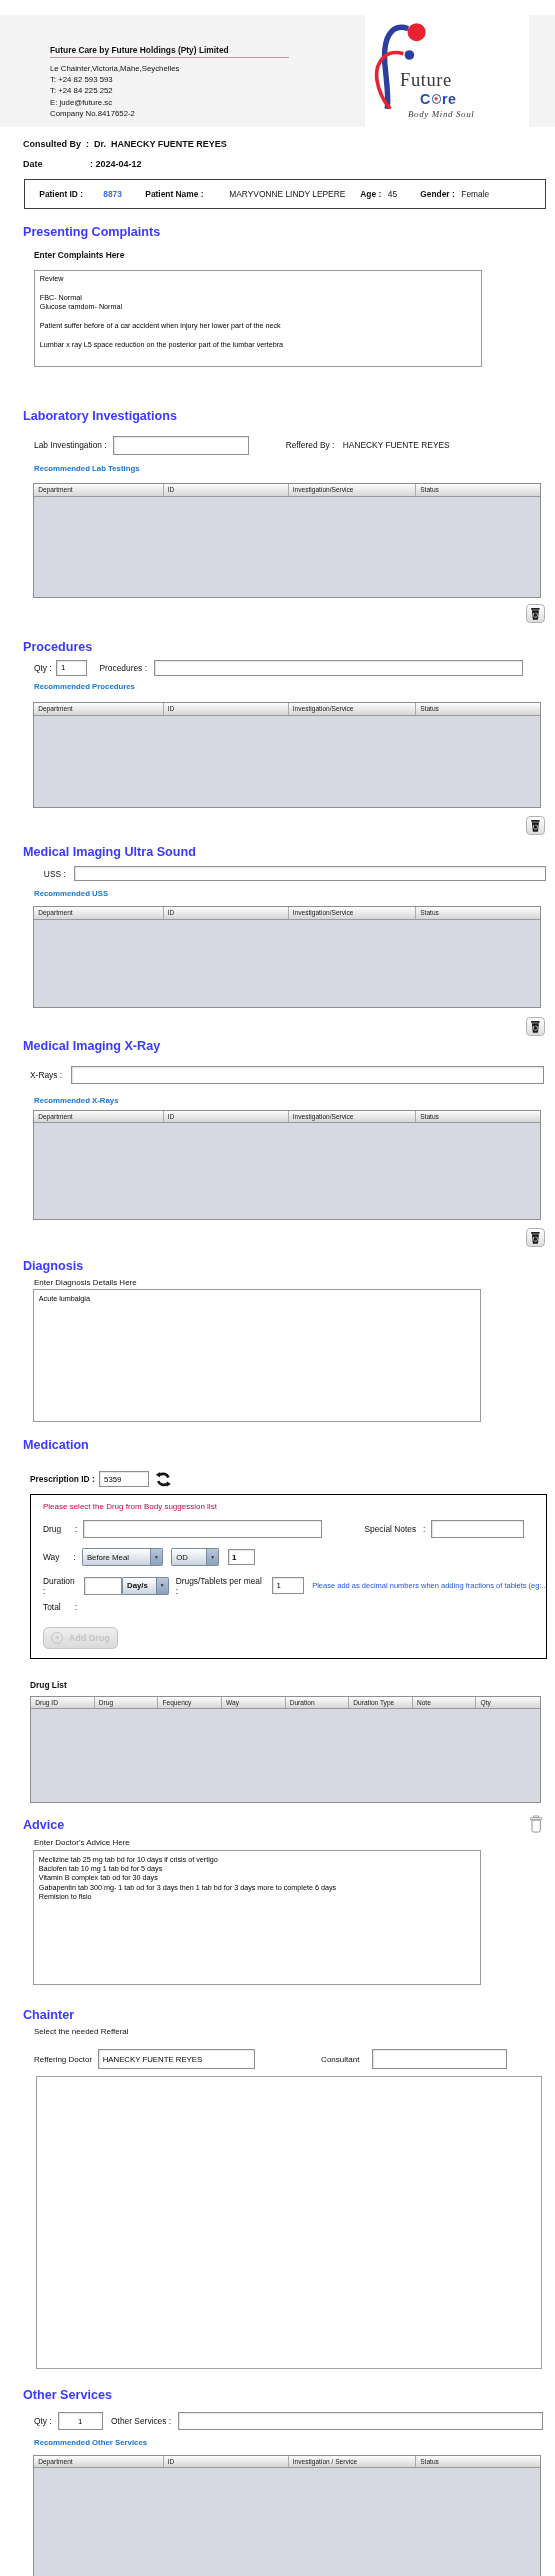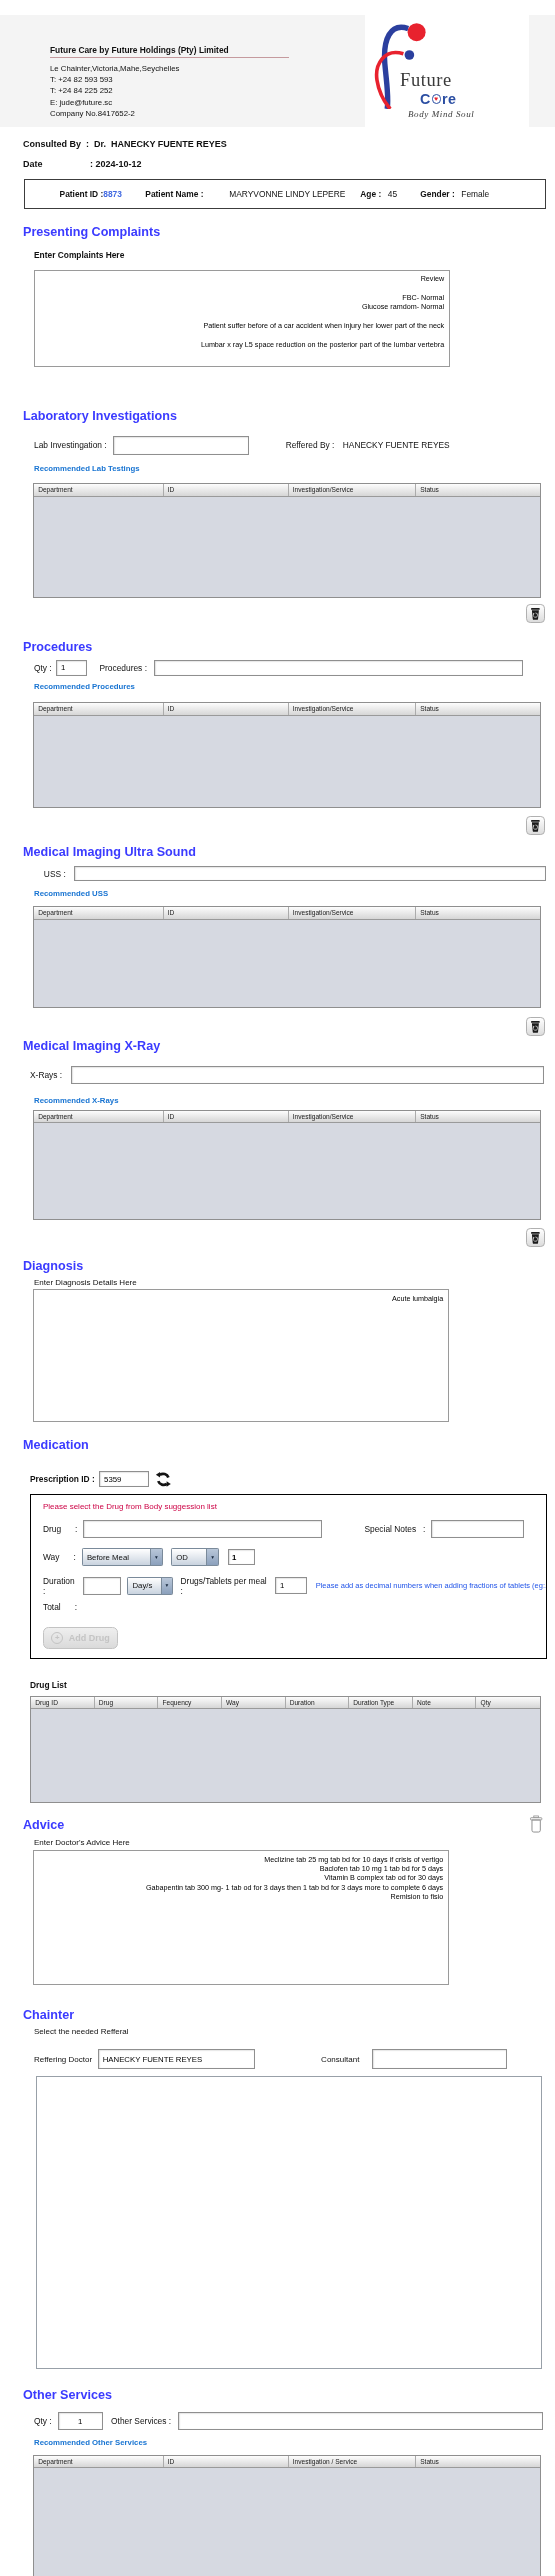--- a/index.html
+++ b/index.html
@@ -21,36 +21,36 @@
   .consult-line{margin:12px 0 0 23px;font-size:9px;font-weight:bold;white-space:pre;}
   .date-line{margin:10.2px 0 0 23px;font-size:9px;font-weight:bold;}
   .date-line .lbl{display:inline-block;width:67px;}
 
   
   .patient-box{box-sizing:border-box;margin:9.6px 0 0 24px;width:522px;border:1.2px solid #3c3c3c;background:#fff;padding:6px 0 6px 14.3px;}
   .p-row{display:flex;align-items:center;font-size:8.4px;height:16px;}
   .p-lbl{font-weight:bold;}
   .p-val{color:#111;}
   .p-val.blue{color:#4169e1;font-weight:bold;}
-  .pg1{width:106px;display:flex;text-align:right;}
+  .pg1{width:106px;display:flex;}
   .pg2{width:215px;display:flex;}
   .pg3{width:60px;display:flex;}
   .pg4{display:flex;}
   .w92{display:inline-block;width:64px;}
   .w135{display:inline-block;width:84px;}
   .w42{display:inline-block;width:27.5px;}
   .w62{display:inline-block;width:41px;}
 
   
   .sec-title{color:#3b3bff;font-weight:bold;font-size:12.6px;margin-left:23px;}
   .sub-label{font-weight:bold;font-size:8.4px;margin-left:34px;}
   .sub-label-plain{font-size:8px;margin-left:34px;}
   .blue-link{color:#1874d2;font-weight:bold;font-size:7.8px;margin-left:34px;}
-  textarea.big{display:block;box-sizing:border-box;margin-left:34px;width:416px;border:0.6px solid #9a9a9a;background:#fff;
-    font-family:"Liberation Sans","DejaVu Sans",sans-serif;font-size:7.2px;line-height:9.3px;padding:3.6px 4.8px;resize:none;outline:none;text-align:right;}
+  textarea.big{display:block;box-sizing:border-box;margin-left:34px;width:448px;border:0.6px solid #9a9a9a;background:#fff;
+    font-family:"Liberation Sans","DejaVu Sans",sans-serif;font-size:7.2px;line-height:9.3px;padding:3.6px 4.8px;resize:none;outline:none;}
   .win-input{box-sizing:border-box;border:0.6px solid #8f8f8f;box-shadow:inset 0.6px 0.6px 1.2px rgba(0,0,0,.18);background:#fff;
     font-family:"Liberation Sans","DejaVu Sans",sans-serif;font-size:7.8px;padding:1.2px 3.6px;outline:none;}
   .frow{display:flex;align-items:center;margin-left:34px;font-size:8.4px;}
 
   
   .grid-table{box-sizing:border-box;margin-left:33px;width:508px;border:0.6px solid #8f8f8f;}
   .gt-header{display:flex;background:linear-gradient(#fdfdfd,#d6d6d6);border-bottom:0.6px solid #9a9a9a;}
   .gt-th{box-sizing:border-box;font-size:6.6px;color:#1a1a1a;padding:2.4px 0 2.4px 4.2px;border-right:0.6px solid #ababab;overflow:hidden;white-space:nowrap;}
   .gt-th:last-child{border-right:none;}
   .c4 .gt-th:nth-child(1){width:25.6%;}
@@ -110,21 +110,21 @@
       <span class="care-a">
           <span>♥</span>
         </span>
       <span>re</span>
     </div>
     <div class="logo-tagline">Body Mind Soul</div>
   </div>
 </div>
 
 <div class="consult-line"><span>Consulted By  :  Dr.</span><span>  HANECKY FUENTE REYES</span></div>
-<div class="date-line"><span class="lbl">Date</span><span>:  2024-10-12</span></div>
+<div class="date-line"><span class="lbl">Date</span><span>:  2024-04-12</span></div>
 
 <div class="patient-box">
   <div class="p-row">
     <span class="pg1">
         <span class="p-lbl w92">Patient ID  :</span>
         <span class="p-val blue">8873</span>
       </span>
     <span class="pg2">
         <span class="p-lbl w135">Patient Name  :</span>
         <span class="p-val">MARYVONNE LINDY LEPERE</span>
@@ -292,21 +292,21 @@
     </div>
     <div class="fselect" style="margin-left:8.4px;width:48px;">
       <span>OD</span>
       <span class="fsel-arrow">▼</span>
     </div>
     <input class="win-input" style="margin-left: 8.4px; width: 27.5px; height: 16.7px; font-weight: bold;" value="1">
   </div>
   <div class="rx-line" style="margin-bottom:6px;">
     <span>Duration :</span>
     <input class="win-input" style="margin-left: 4.8px; width: 38px; height: 18px;">
-    <div class="fselect" style="margin-left:6px;width:47px;">
+    <div class="fselect" style="width:47px;font-weight:bold;">
       <span>Day/s</span>
       <span class="fsel-arrow">▼</span>
     </div>
     <span style="margin-left:7.2px;">Drugs/Tablets per meal :</span>
     <input class="win-input" style="margin-left: 6px; width: 32px; height: 16.7px;" value="1">
     <span class="note-blue" style="margin-left:8.4px;">Please add as decimal numbers when adding fractions of tablets (eg:...</span>
   </div>
   <div class="rx-line" style="margin-bottom:0;">
     <span style="white-space:pre;">Total      :</span>
   </div>

